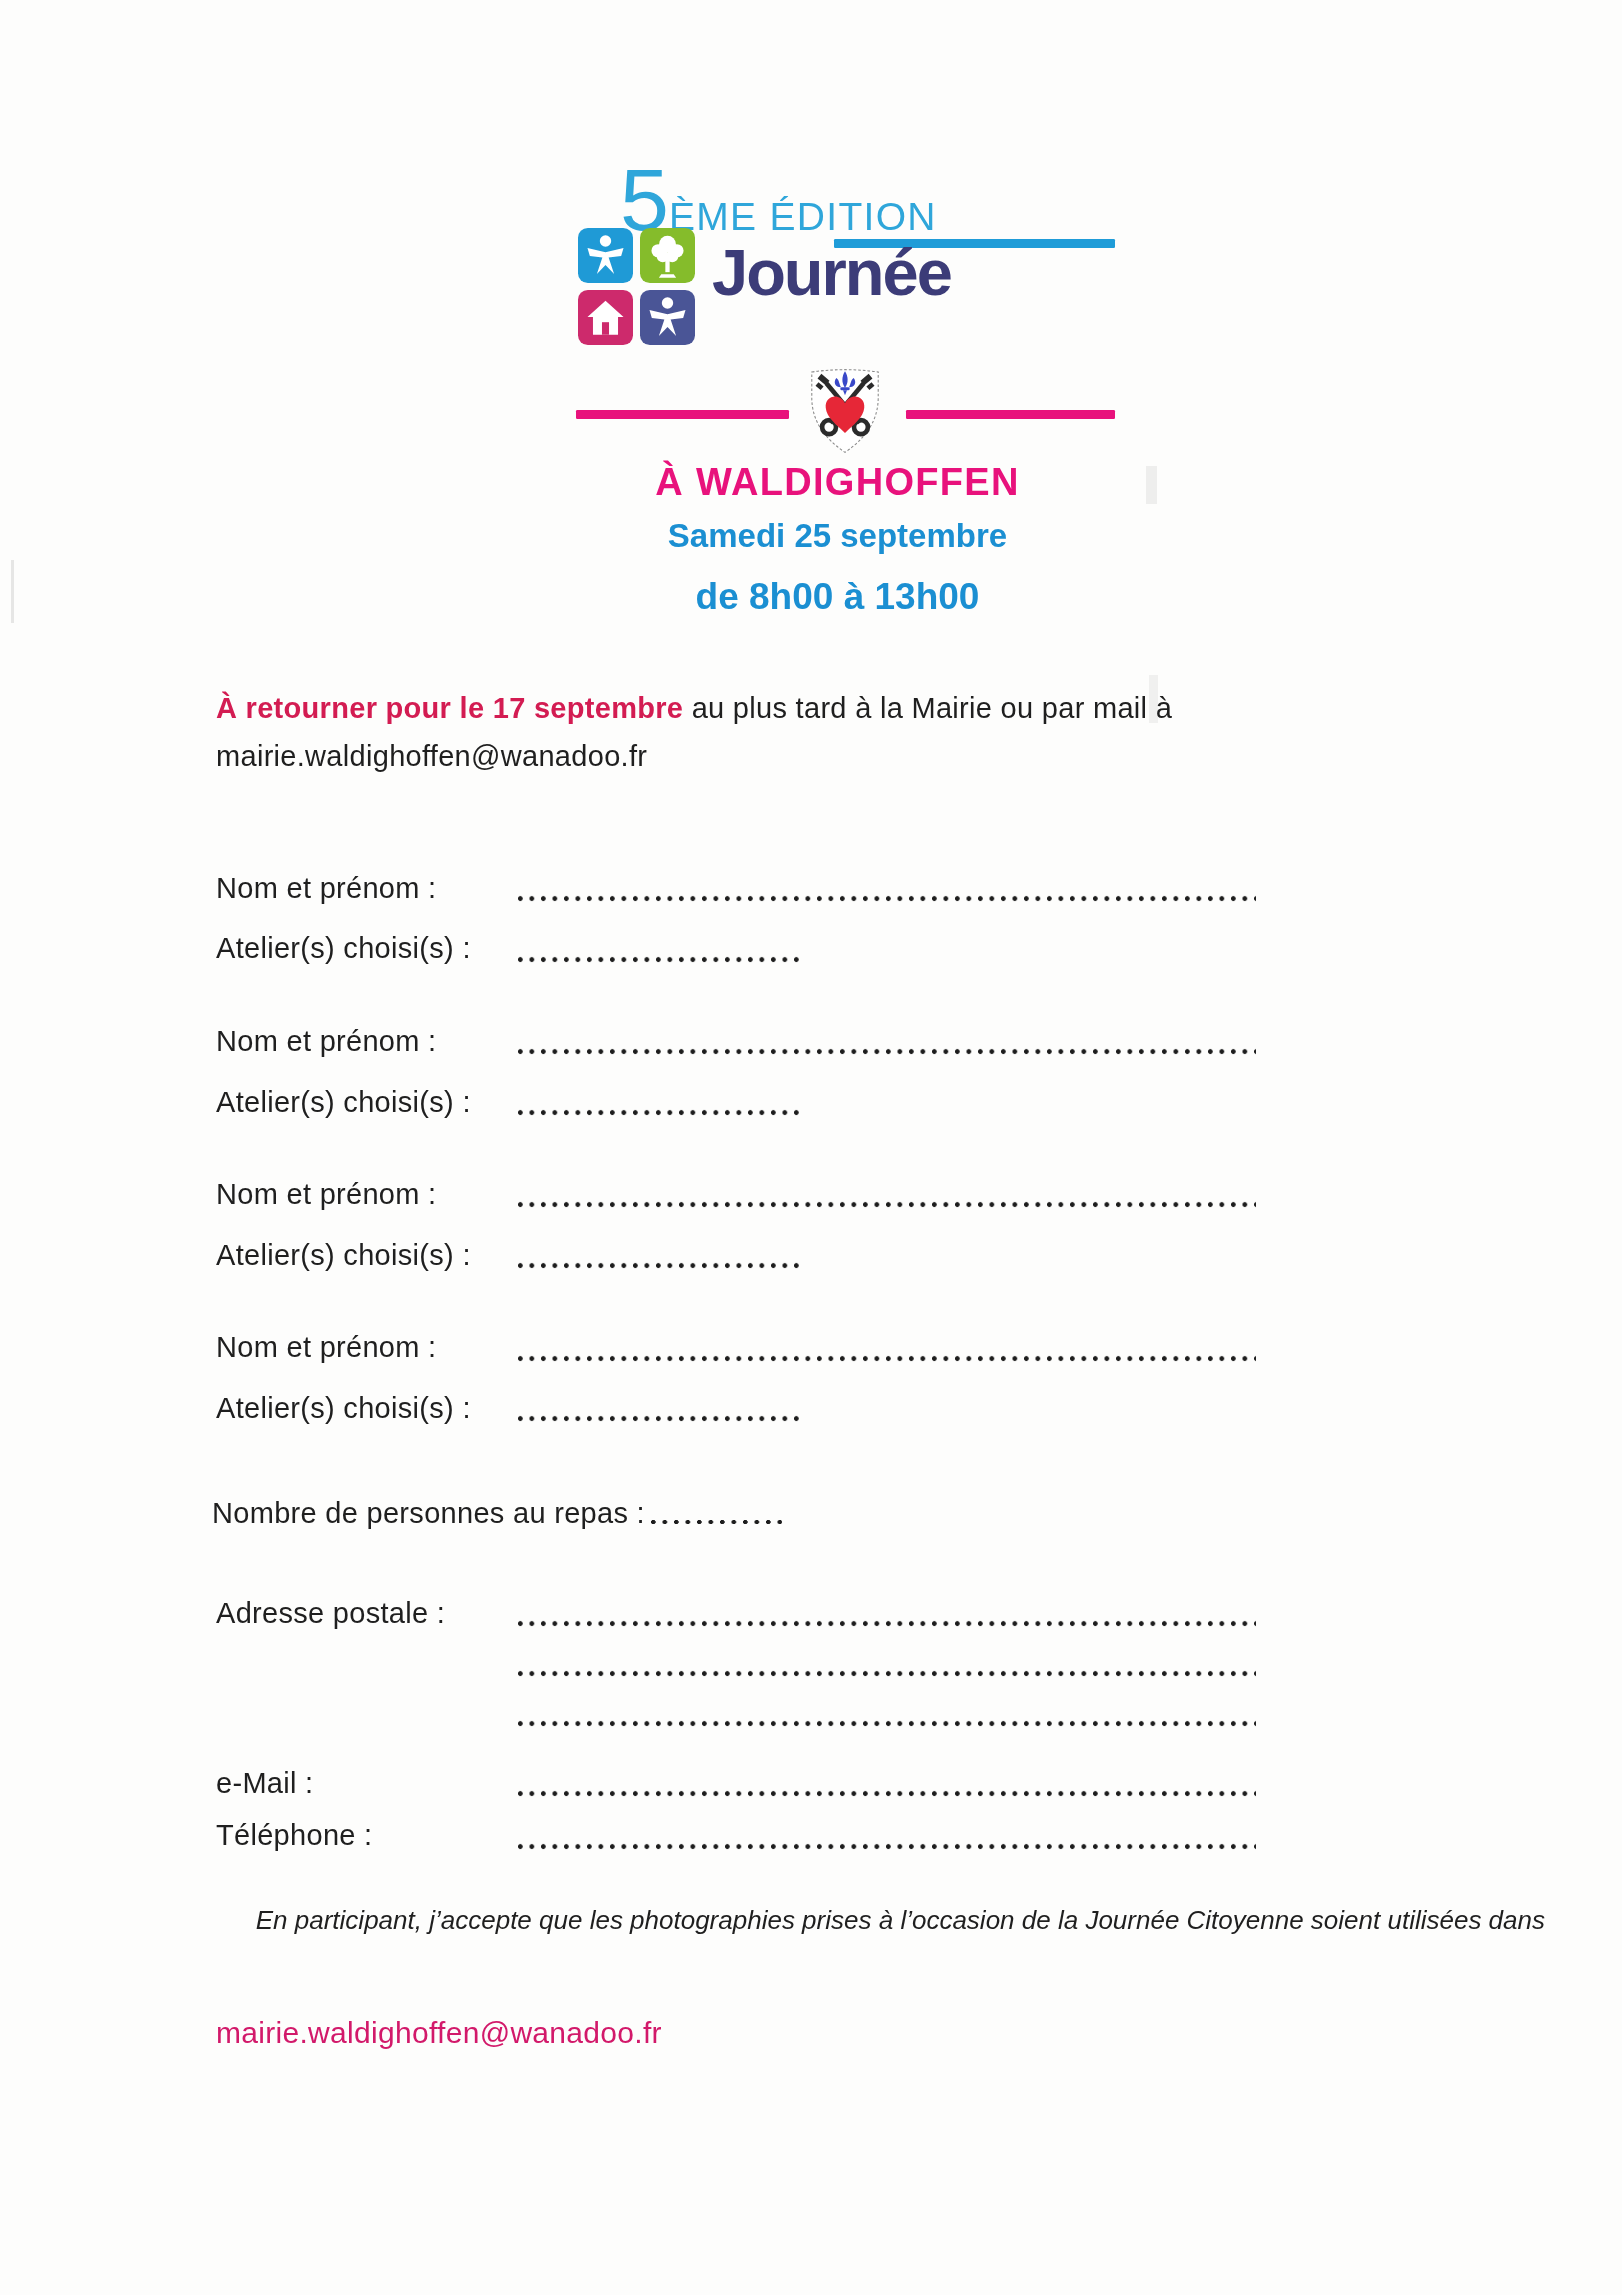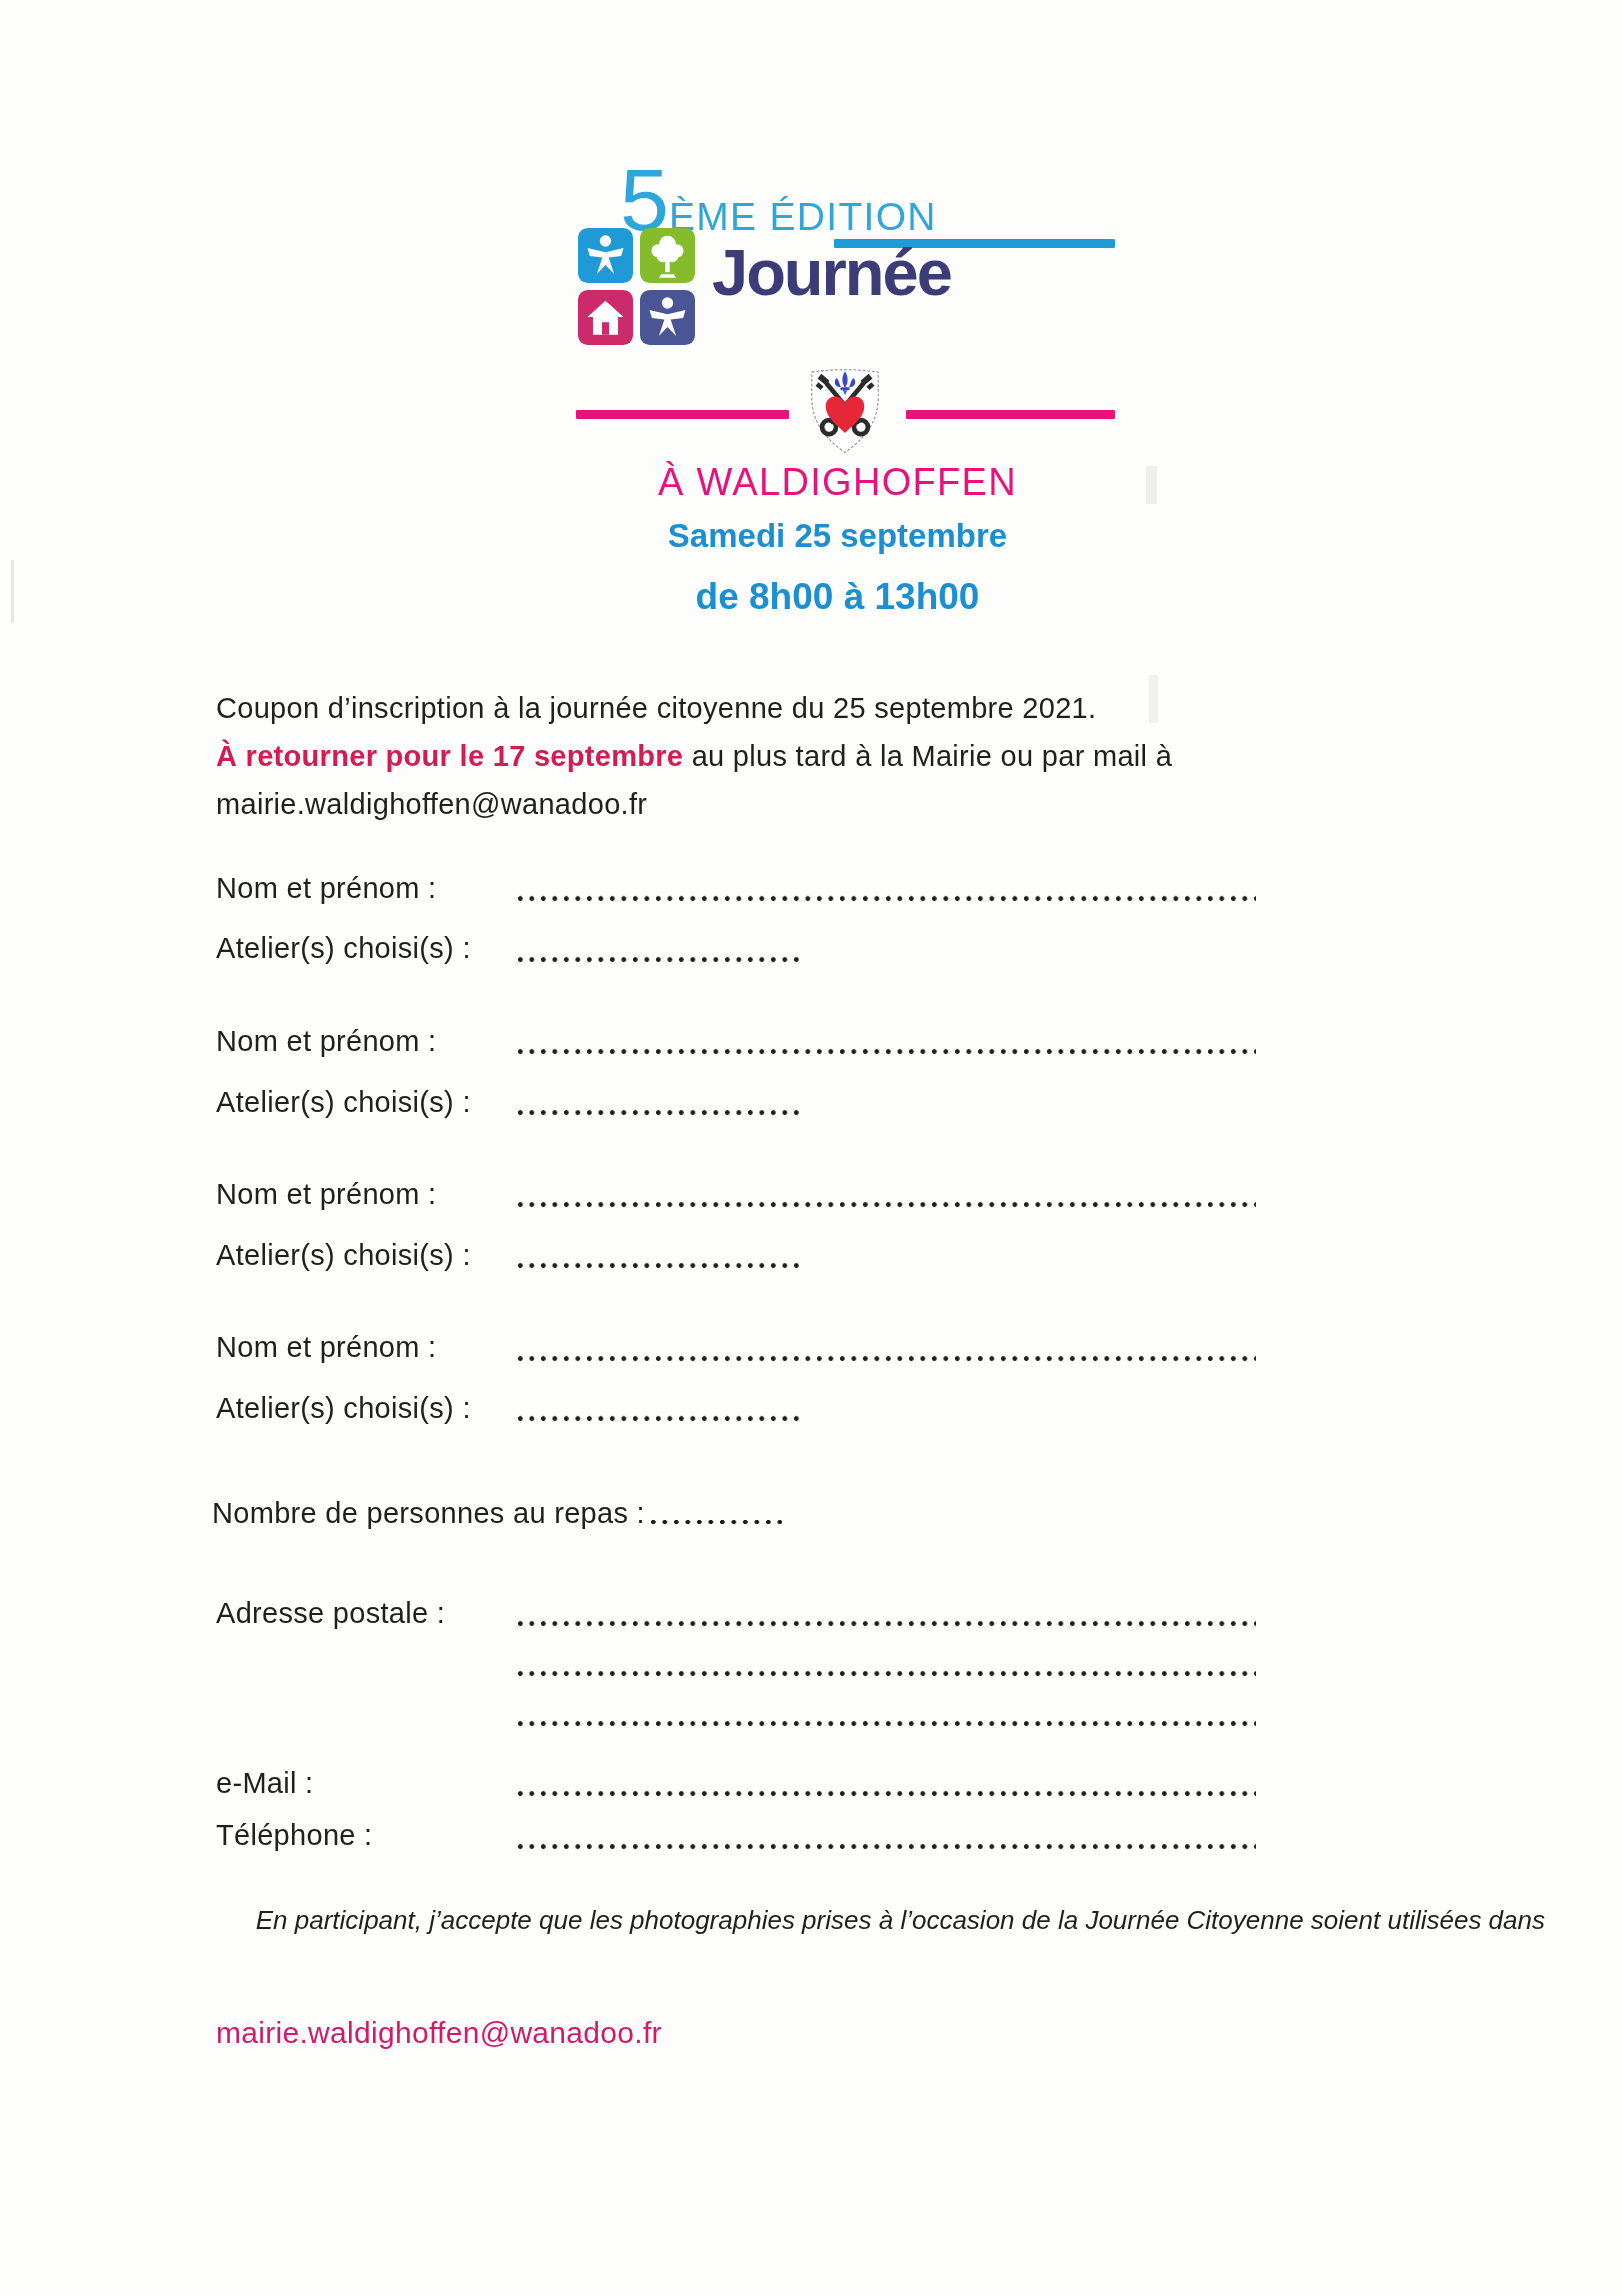--- a/index.html
+++ b/index.html
@@ -27,21 +27,21 @@
   .title-citoyenne{left:717px;top:267px;font-size:84px;font-weight:bold;letter-spacing:-2.6px;color:#7cb928;line-height:1;}
 
   
   .pink-line{top:410px;height:8.5px;background:#e8127c;border-radius:1.3px;}
   .pink-line.left{left:576px;width:213px;}
   .pink-line.right{left:906px;width:209px;}
   .crest{left:805px;top:366px;width:80px;height:89px;}
 
   
   .center-band{left:183px;width:1309px;text-align:center;}
-  .location{top:461px;font-size:38px;font-weight:normal;letter-spacing:1.3px;color:#e8127c;}
+  .location{top:461px;font-size:38px;font-weight:bold;letter-spacing:1.3px;color:#e8127c;}
   .date{top:517px;font-size:33px;font-weight:bold;letter-spacing:0px;color:#1b8fd2;}
   .time{top:576px;font-size:37px;font-weight:bold;color:#1b8fd2;}
 
   
   .intro{left:216px;top:684px;width:1296px;font-size:29px;line-height:48px;letter-spacing:0.3px;}
   .deadline{color:#d31c52;font-weight:bold;}
 
   
   .label{position:absolute;left:216px;font-size:29px;letter-spacing:0.3px;white-space:nowrap;}
   .dots{position:absolute;left:518px;height:6.5px;background-image:radial-gradient(circle at 2.3px 3.3px,#1d1d1d 2px,rgba(0,0,0,0) 2.6px);background-size:11.5px 6.5px;background-repeat:repeat-x;}
@@ -129,21 +129,20 @@
       <rect x="53" y="32" width="14" height="4.5" rx="2"></rect>
       <path d="M57,36.5 L63,36.5 L60,44 Z"></path>
     </g>
   </svg>
 
   <div class="abs center-band location">À WALDIGHOFFEN</div>
   <div class="abs center-band date">Samedi 25 septembre</div>
   <div class="abs center-band time">de 8h00 à 13h00</div>
 
   <div class="abs intro">
-    <div>Coupon d’inscription à la journée citoyenne du 25 septembre 2021.</div>
     <div><span class="deadline">À retourner pour le 17 septembre</span><span> au plus tard à la Mairie ou par mail à</span></div>
     <div>mairie.waldighoffen@wanadoo.fr</div>
   </div>
 
   <div class="label" style="top:872px;">Nom et prénom :</div>
   <div class="dots long" style="top:895px;"></div>
   <div class="label" style="top:932px;">Atelier(s) choisi(s) :</div>
   <div class="dots short" style="top:956px;"></div>
 
   <div class="label" style="top:1025px;">Nom et prénom :</div>

